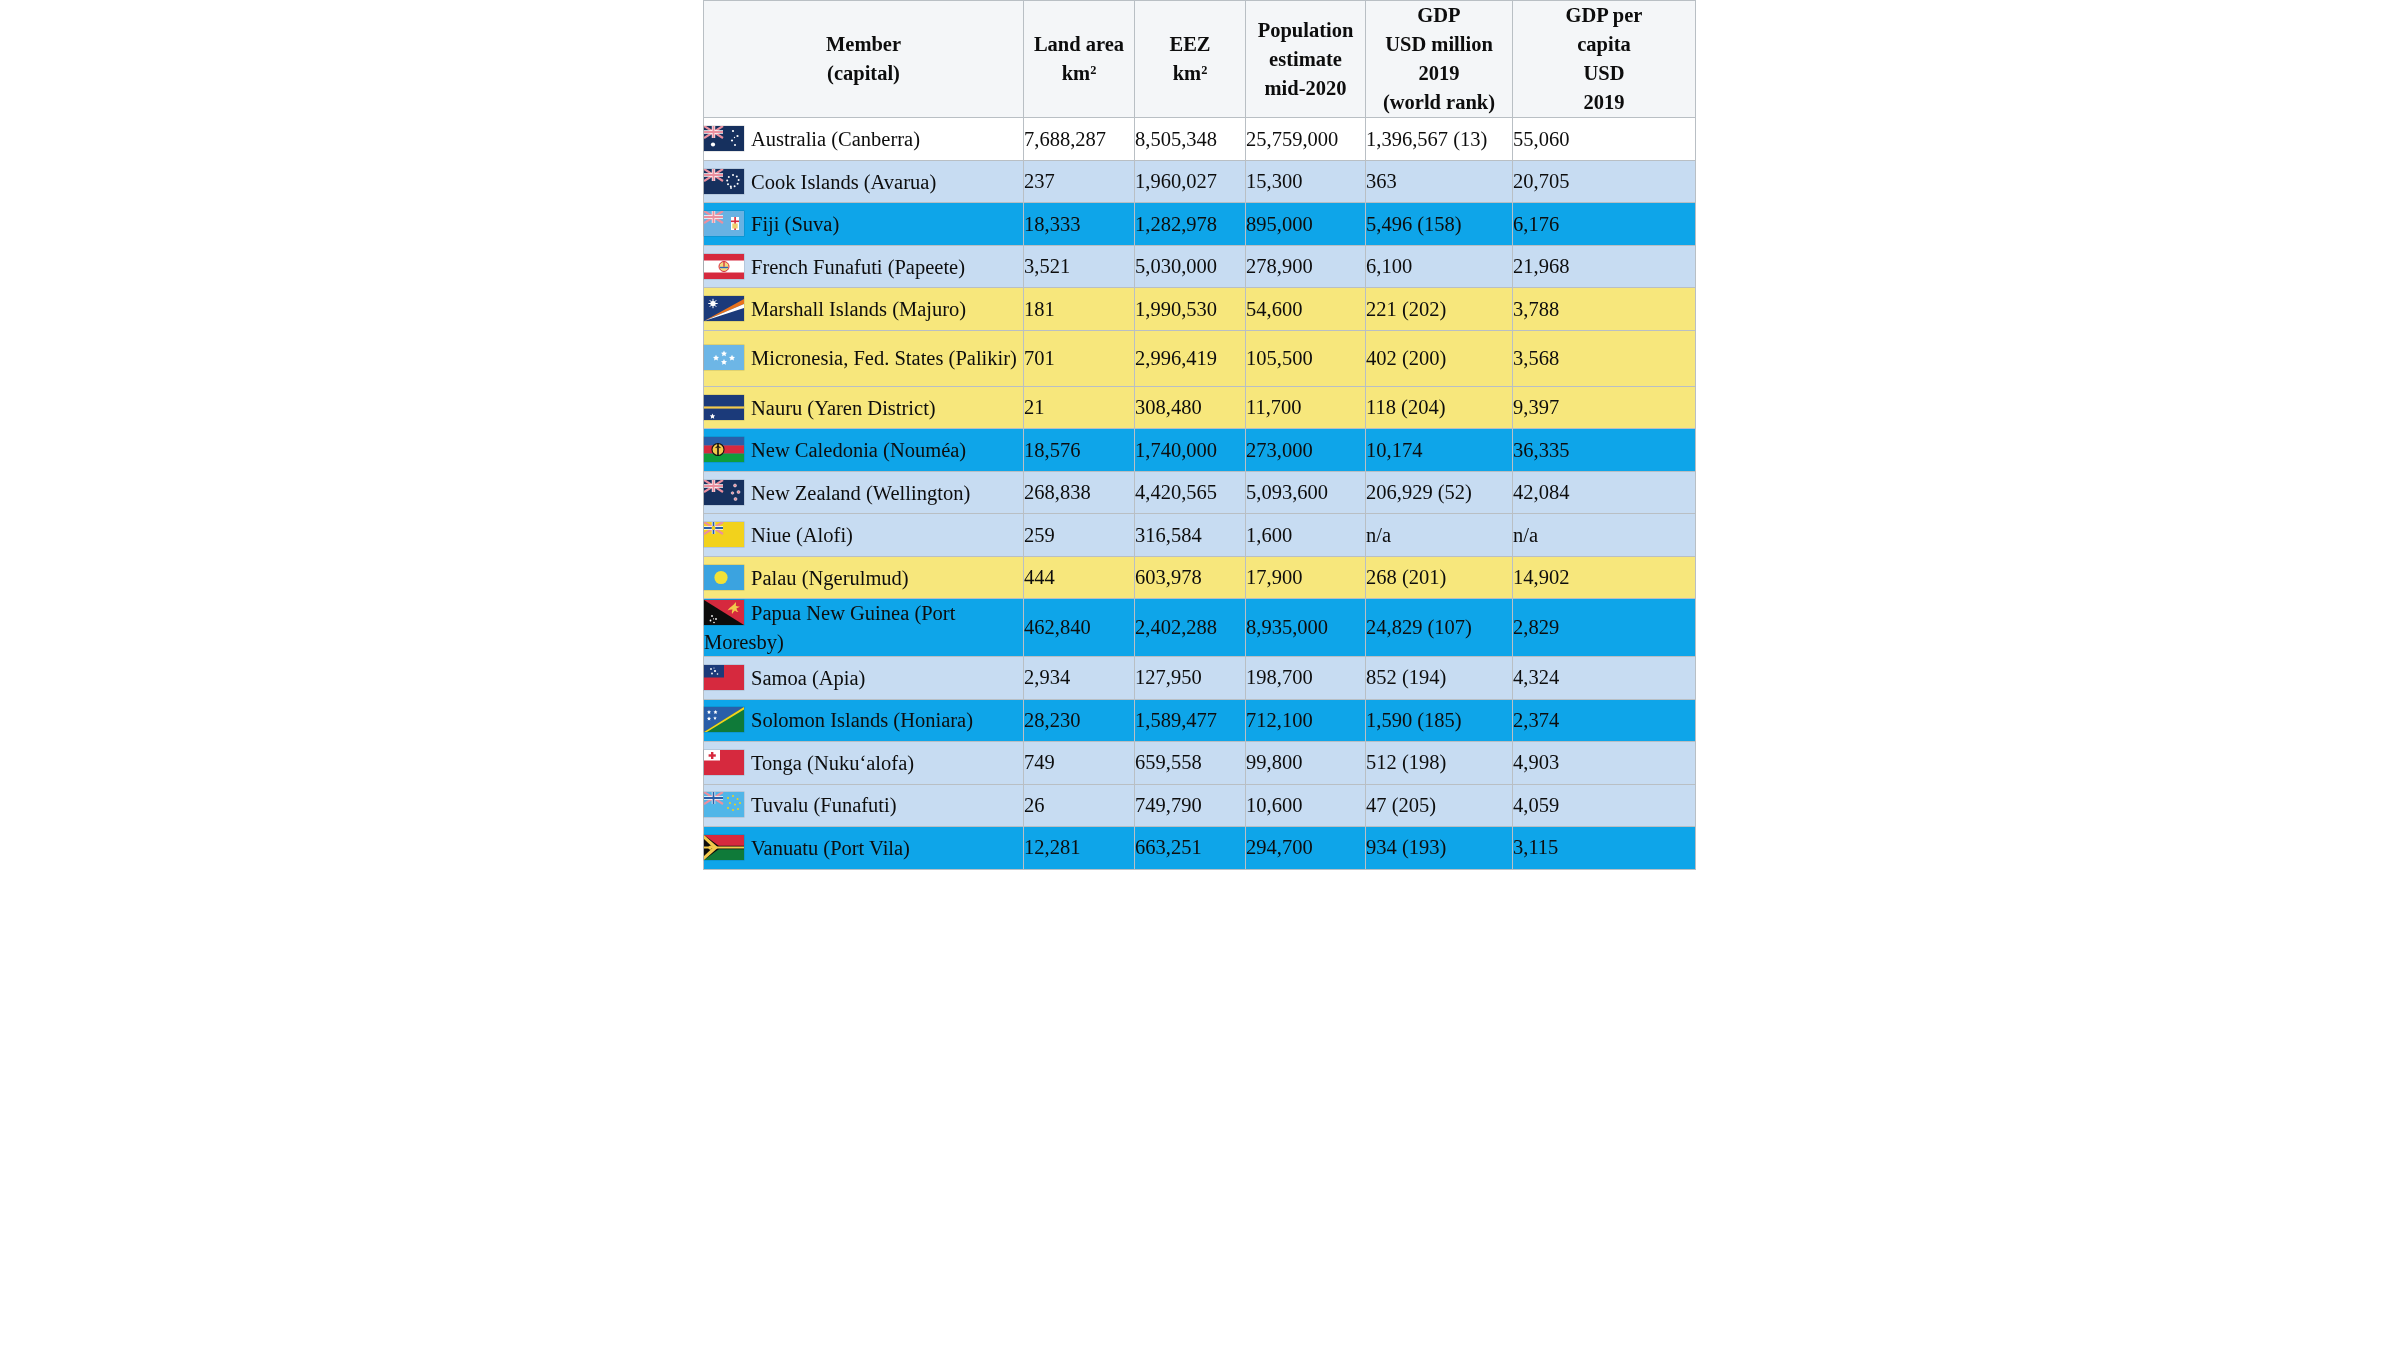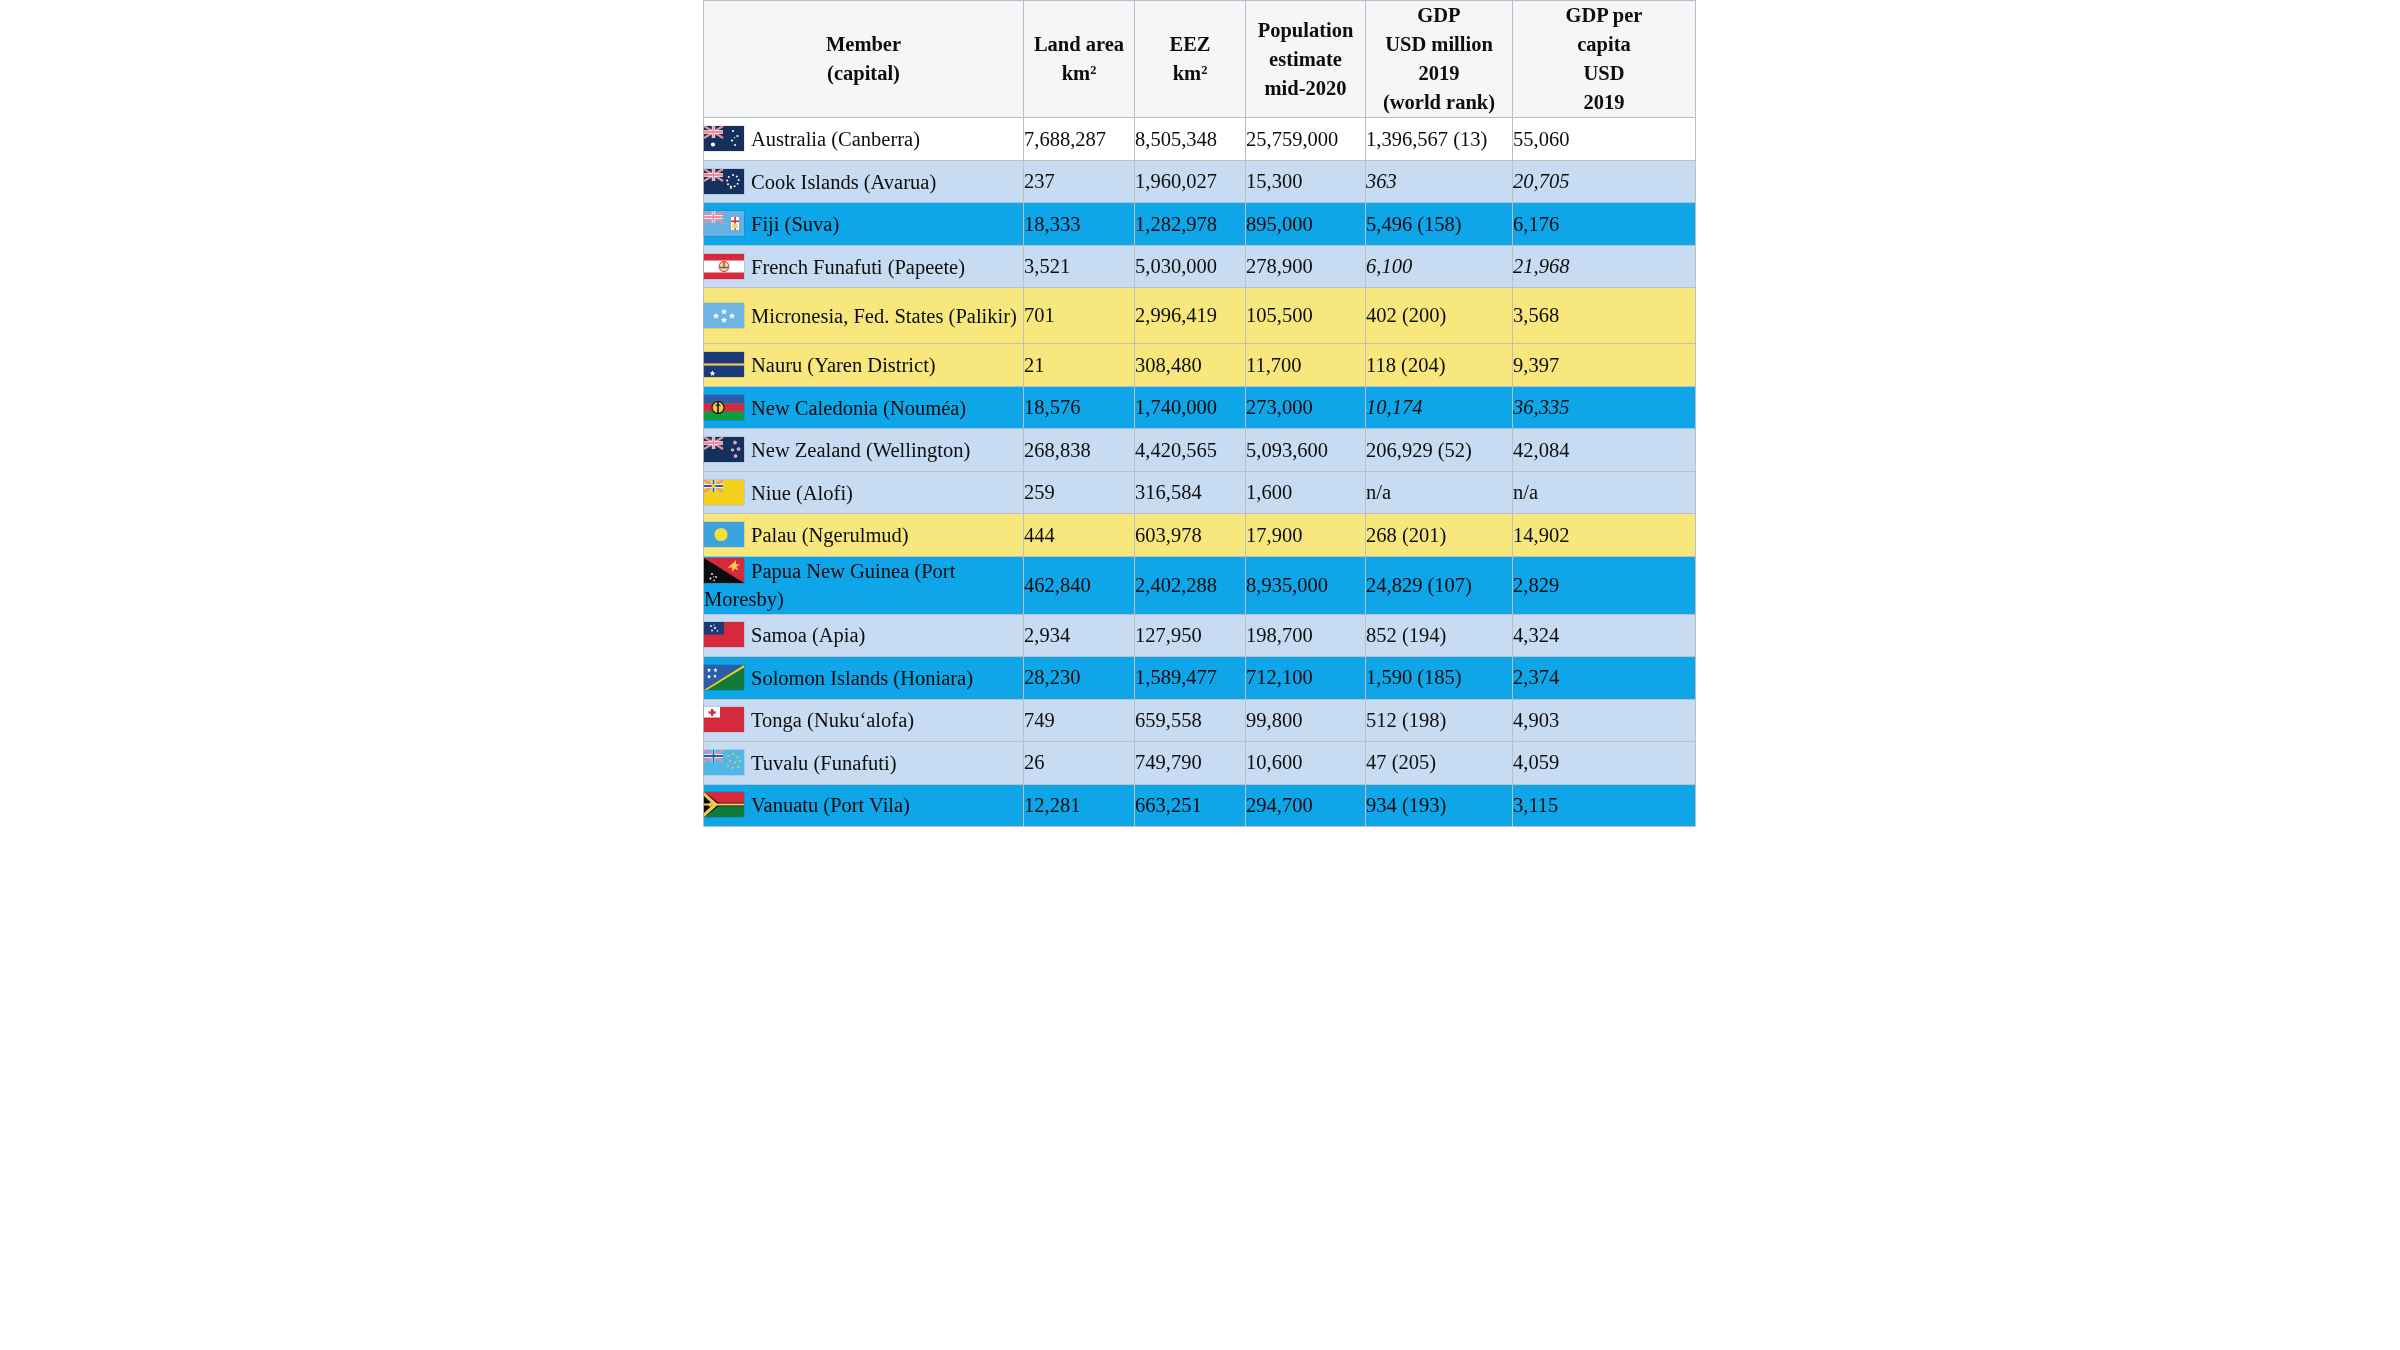--- a/index.html
+++ b/index.html
@@ -59,21 +59,21 @@
   td.member {
     padding: 4px 6px 4px 9px;
     text-align: left;
     line-height: 1.38;
   }
   td.num {
     padding: 4px 6px 4px 9px;
     text-align: left;
     white-space: nowrap;
   }
-  td.num.ital { font-style: italic; }
+  td.num.ital { }
 
   
   tr.bg-white td { background: #ffffff; }
   tr.bg-blue  td { background: #c7dcf2; }
   tr.bg-green td { background: #0ea5e9; }
   tr.bg-yellow td{ background: #f7e77c; }
 
   
   .flag {
     display: inline-block;
@@ -208,20 +208,36 @@
                 <circle cx="20" cy="12.5" r="5" fill="none" stroke="#d6293e" stroke-width="1"></circle>
                 <path d="M16 13.5 h8" stroke="#2d66b5" stroke-width="1.4"></path>
                 <path d="M20 7.8 v5" stroke="#d6293e" stroke-width="1.3"></path>
               </svg></span><span class="mname">French Funafuti (Papeete)</span></td>
           <td class="num">3,521</td>
           <td class="num">5,030,000</td>
           <td class="num">278,900</td>
           <td class="num ital">6,100</td>
           <td class="num ital">21,968</td>
         </tr>
+        <tr class="bg-yellow">
+          <td class="member"><span class="flag"><svg viewBox="0 0 40 25">
+                <rect width="40" height="25" fill="#1b3a7a"></rect>
+                <path d="M0 25 L40 3 L40 8 L0 25z" fill="#e8721c"></path>
+                <path d="M0 25 L40 8 L40 12 L0 25z" fill="#fff"></path>
+                <g fill="#fff">
+                  <circle cx="9" cy="7.5" r="2.6"></circle>
+                  <path d="M9 2.8 v9.4 M4.3 7.5 h9.4 M5.7 4.2 l6.6 6.6 M12.3 4.2 l-6.6 6.6" stroke="#fff" stroke-width="1"></path>
+                </g>
+              </svg></span><span class="mname">Marshall Islands (Majuro)</span></td>
+          <td class="num">181</td>
+          <td class="num">1,990,530</td>
+          <td class="num">54,600</td>
+          <td class="num">221 (202)</td>
+          <td class="num">3,788</td>
+        </tr>
         <tr class="bg-yellow tall">
           <td class="member"><span class="flag"><svg viewBox="0 0 40 25">
                 <rect width="40" height="25" fill="#6db6e6"></rect>
                 <g fill="#fff">
                   <path d="M20 5.5 l.9 1.9 2.1.3 -1.5 1.5.4 2.1 -1.9-1 -1.9 1 .4-2.1 -1.5-1.5 2.1-.3z"></path>
                   <path d="M20 14 l.9 1.9 2.1.3 -1.5 1.5.4 2.1 -1.9-1 -1.9 1 .4-2.1 -1.5-1.5 2.1-.3z"></path>
                   <path d="M12 9.8 l.9 1.9 2.1.3 -1.5 1.5.4 2.1 -1.9-1 -1.9 1 .4-2.1 -1.5-1.5 2.1-.3z"></path>
                   <path d="M28 9.8 l.9 1.9 2.1.3 -1.5 1.5.4 2.1 -1.9-1 -1.9 1 .4-2.1 -1.5-1.5 2.1-.3z"></path>
                 </g>
               </svg></span><span class="mname">Micronesia, Fed. States (Palikir)</span></td>

